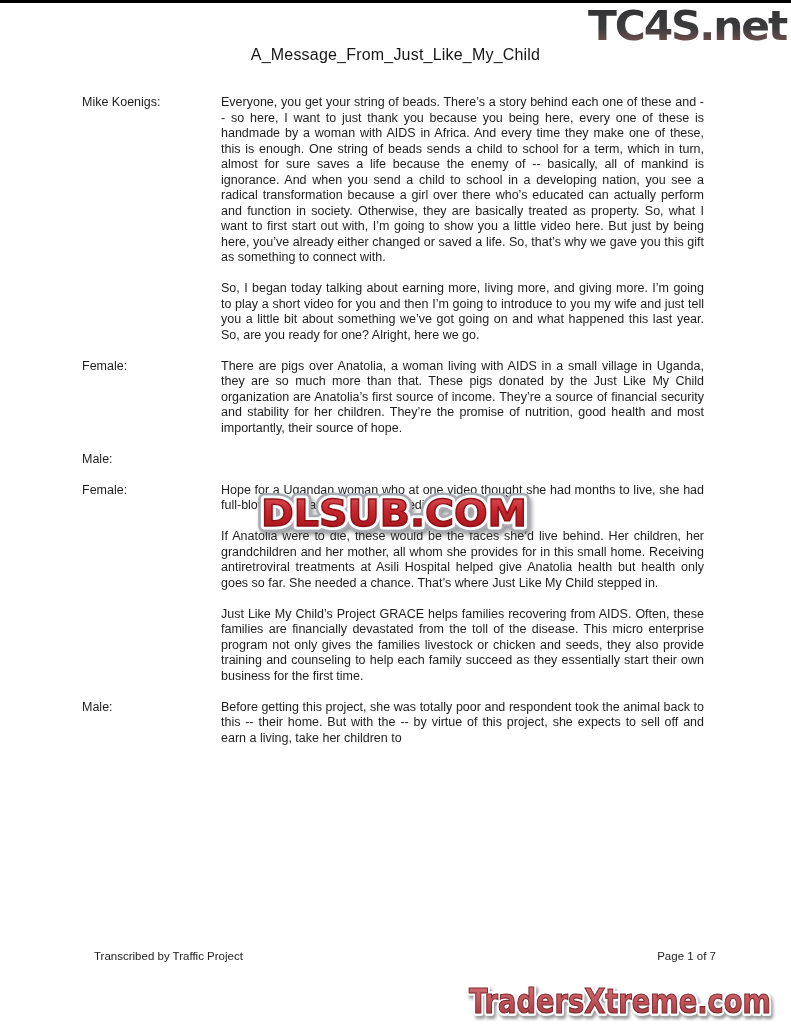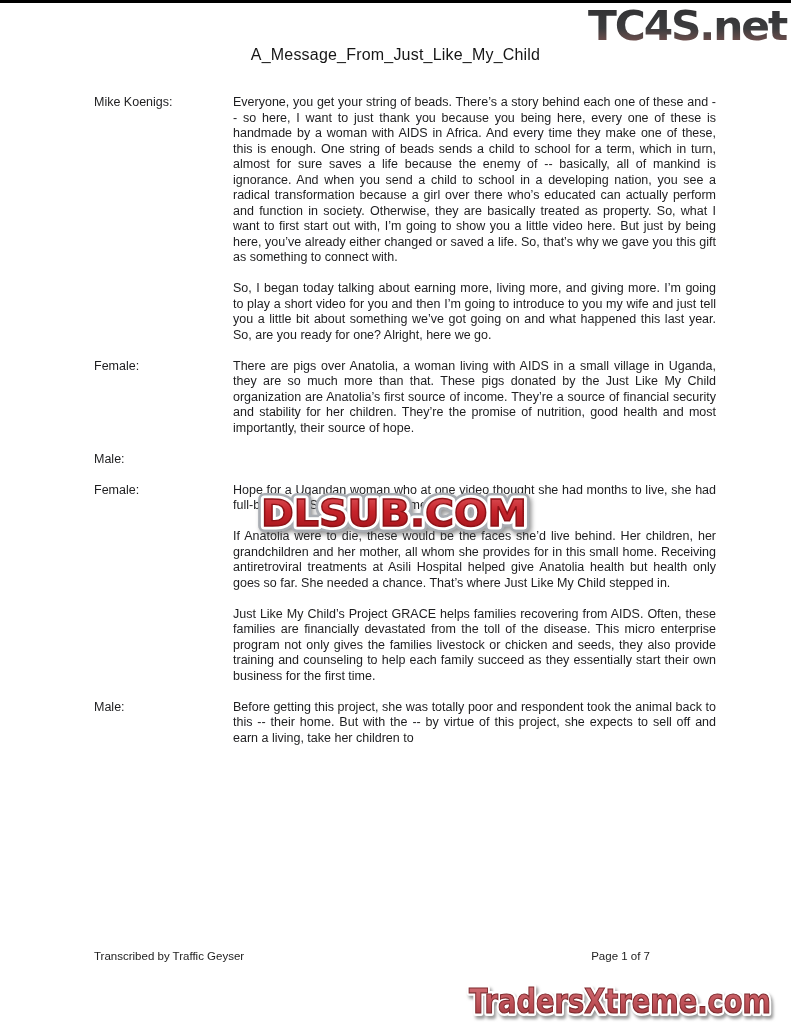--- a/index.html
+++ b/index.html
@@ -7,34 +7,34 @@
     width:791px;height:1024px;background:#ffffff;position:relative;overflow:hidden;
     font-family:"Liberation Sans",sans-serif;color:#1d1d1f;
   }
   .top-rule{position:absolute;top:0;left:0;width:791px;height:3px;background:#000;}
   .tc4s-logo{position:absolute;top:2px;right:2px;width:204px;height:46px;}
   .doc-title{
     position:absolute;top:46px;left:0;width:100%;text-align:center;
     font-size:16px;color:#161616;letter-spacing:0.2px;
   }
   .content{
-    position:absolute;top:95px;left:94px;width:622px;
+    position:absolute;top:95px;left:82px;width:622px;
     font-size:12.5px;line-height:15.5px;
   }
   .entry{display:flex;margin-bottom:15.5px;}
   .speaker{width:139px;flex:none;}
   .ptext{flex:1;text-align:justify;}
   .ptext p{margin:0 0 15.5px 0;}
   .ptext p:last-child{margin-bottom:0;}
   .watermark{position:absolute;left:250px;top:485px;width:288px;height:56px;}
   .page-footer{
     position:absolute;top:950px;left:94px;width:622px;
     display:flex;justify-content:space-between;font-size:11.5px;color:#222;
   }
-  .page-footer .pageno{margin-right:66px;}
+  .page-footer .pageno{}
   .tx-logo{position:absolute;top:977px;right:10px;width:322px;height:47px;}
   svg text{font-family:"DejaVu Sans",sans-serif;font-weight:bold;}
 </style>
 </head>
 <body>
 
 <div class="top-rule"></div>
 
 <svg class="tc4s-logo" viewBox="0 0 204 46" aria-hidden="true">
   <defs>
@@ -91,21 +91,21 @@
     </linearGradient>
   </defs>
   <g style="filter:drop-shadow(2px 3px 2px rgba(70,70,70,0.55));">
     <text x="144" y="41" text-anchor="middle" font-size="37" textLength="266" lengthAdjust="spacingAndGlyphs" stroke="#a9adb3" stroke-width="12" stroke-linejoin="round" fill="#a9adb3">DLSUB.COM</text>
     <text x="144" y="41" text-anchor="middle" font-size="37" textLength="266" lengthAdjust="spacingAndGlyphs" stroke="#ffffff" stroke-width="7" stroke-linejoin="round" paint-order="stroke" fill="url(#wmg)">DLSUB.COM</text>
     <text x="144" y="41" text-anchor="middle" font-size="37" textLength="266" lengthAdjust="spacingAndGlyphs" fill="none" stroke="#8c1116" stroke-width="1.4">DLSUB.COM</text>
   </g>
 </svg>
 
 <div class="page-footer">
-  <span>Transcribed by Traffic Geyser</span>
+  <span>Transcribed by Traffic Project</span>
   <span class="pageno">Page 1 of 7</span>
 </div>
 
 <svg class="tx-logo" viewBox="0 0 322 47" aria-hidden="true">
   <defs>
     <linearGradient id="txg" x1="0" y1="0" x2="0" y2="1">
       <stop offset="0" stop-color="#d4767c"></stop>
       <stop offset="0.5" stop-color="#c2555c"></stop>
       <stop offset="1" stop-color="#9c343a"></stop>
     </linearGradient>

